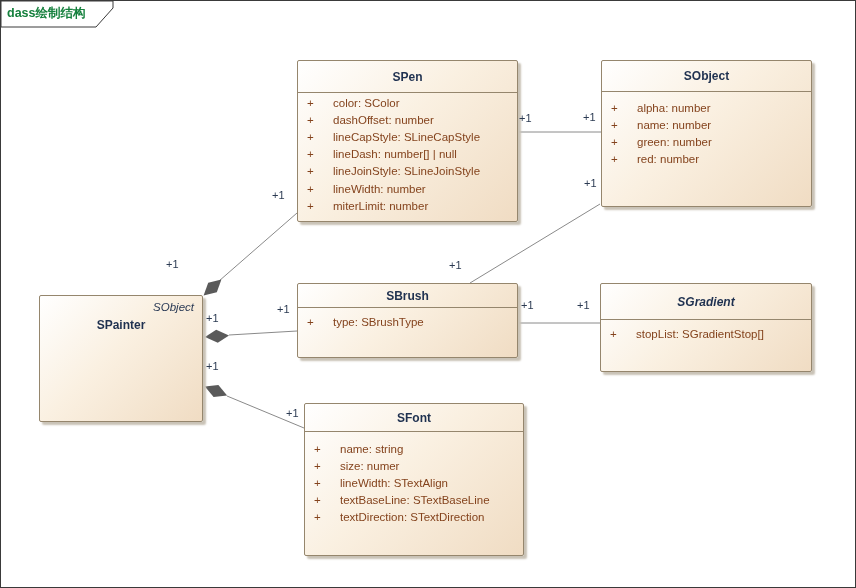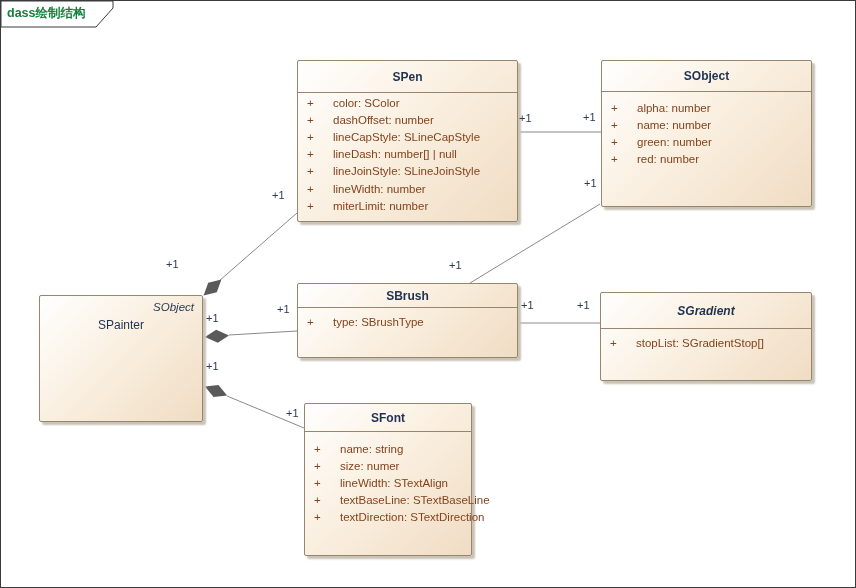--- a/index.html
+++ b/index.html
@@ -26,21 +26,21 @@
   }
   .uml-title.abstract{font-style:italic;}
   .attrs{box-sizing:border-box;}
   .attr{display:flex;align-items:center;height:17.2px;font-size:11.5px;color:#84431d;white-space:nowrap;}
   .attr .vis{width:26px;padding-left:9px;box-sizing:content-box;flex:none;}
   .stereo{
     position:absolute;right:8px;top:5px;font-size:11.5px;font-style:italic;color:#2a3a55;
   }
   .main-name{
     position:absolute;left:0;right:0;top:22px;text-align:center;
-    font-weight:normal;font-size:12px;color:#1f3150;
+    font-weight:bold;font-size:12px;color:#1f3150;
   }
   .mult{
     position:absolute;font-size:11px;color:#2b3a52;z-index:3;white-space:nowrap;
   }
 </style>
 </head>
 <body>
 
 <div class="canvas">
 
@@ -144,31 +144,31 @@
   <div class="uml-box" style="left:297px;top:283px;width:221px;height:75px;">
     <div class="uml-title" style="height:24px;">SBrush</div>
     <div class="attrs" style="padding-top:5px;">
       <div class="attr">
           <span class="vis">+</span>
           <span>type: SBrushType</span>
         </div>
     </div>
   </div>
 
-  <div class="uml-box" style="left:600px;top:283px;width:212px;height:89px;margin-top:9px;">
+  <div class="uml-box" style="left:600px;top:283px;width:212px;height:89px;">
     <div class="uml-title abstract" style="height:36px;">SGradient</div>
     <div class="attrs" style="padding-top:5px;">
       <div class="attr">
           <span class="vis">+</span>
           <span>stopList: SGradientStop[]</span>
         </div>
     </div>
   </div>
 
-  <div class="uml-box" style="left:304px;top:403px;width:168px;height:153px;">
+  <div class="uml-box" style="left:304px;top:403px;width:220px;height:153px;">
     <div class="uml-title" style="height:28px;">SFont</div>
     <div class="attrs" style="padding-top:8px;">
       <div class="attr">
           <span class="vis">+</span>
           <span>name: string</span>
         </div>
       <div class="attr">
           <span class="vis">+</span>
           <span>size: numer</span>
         </div>

